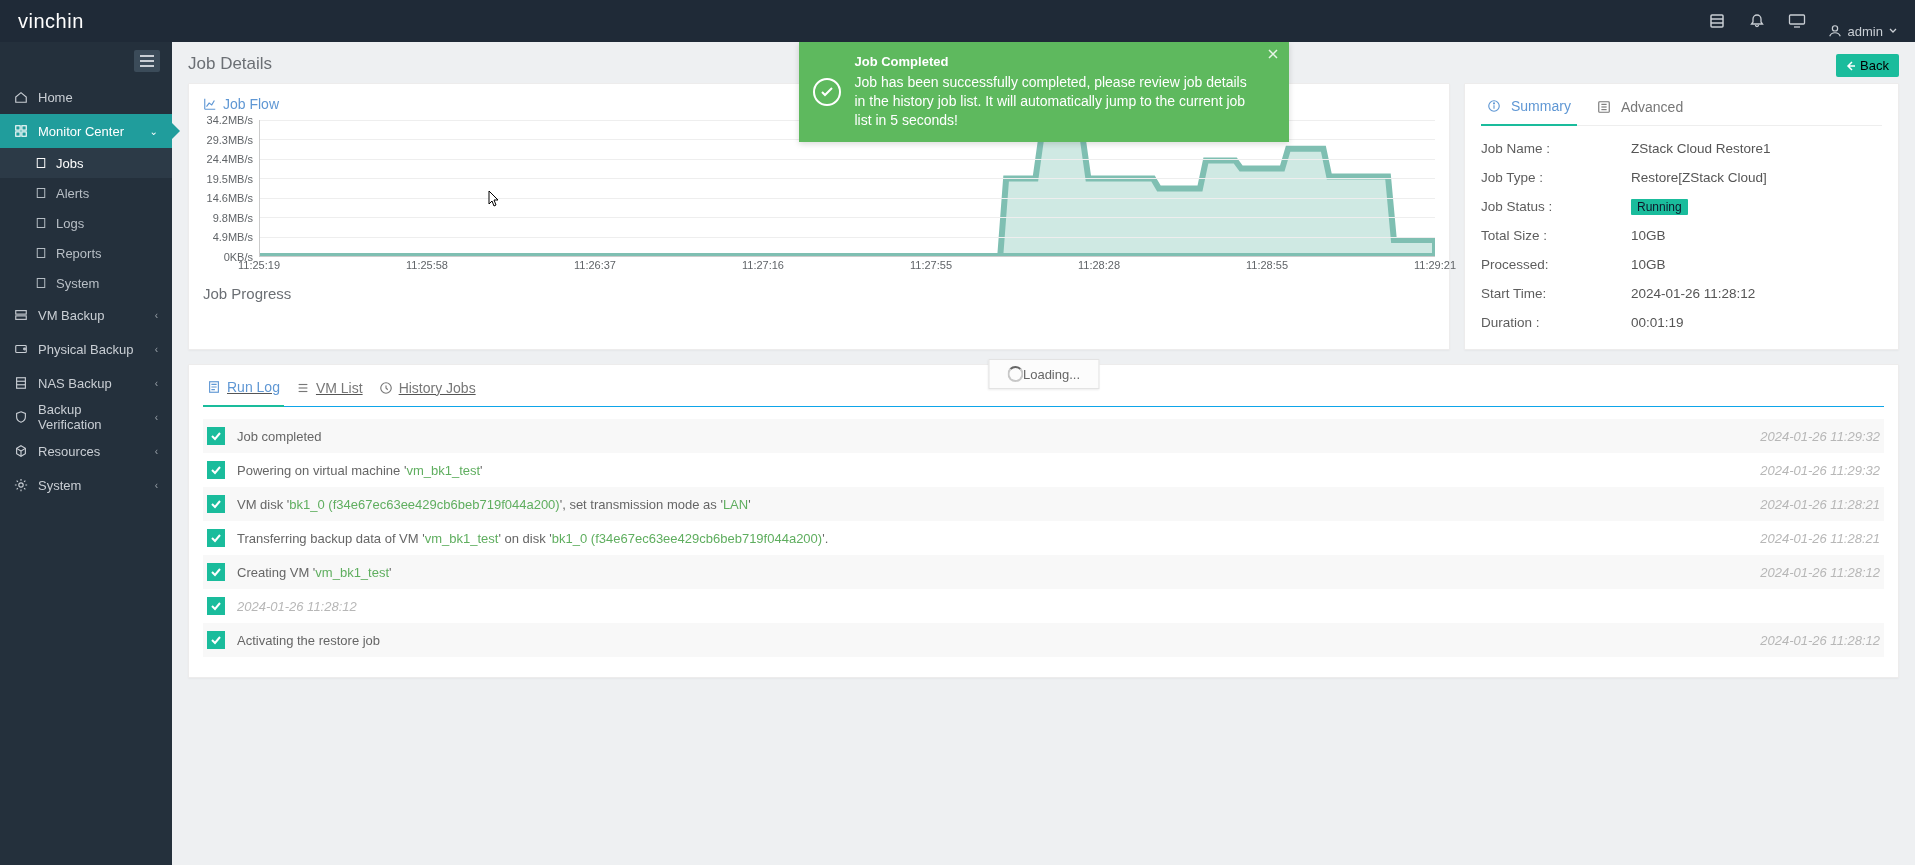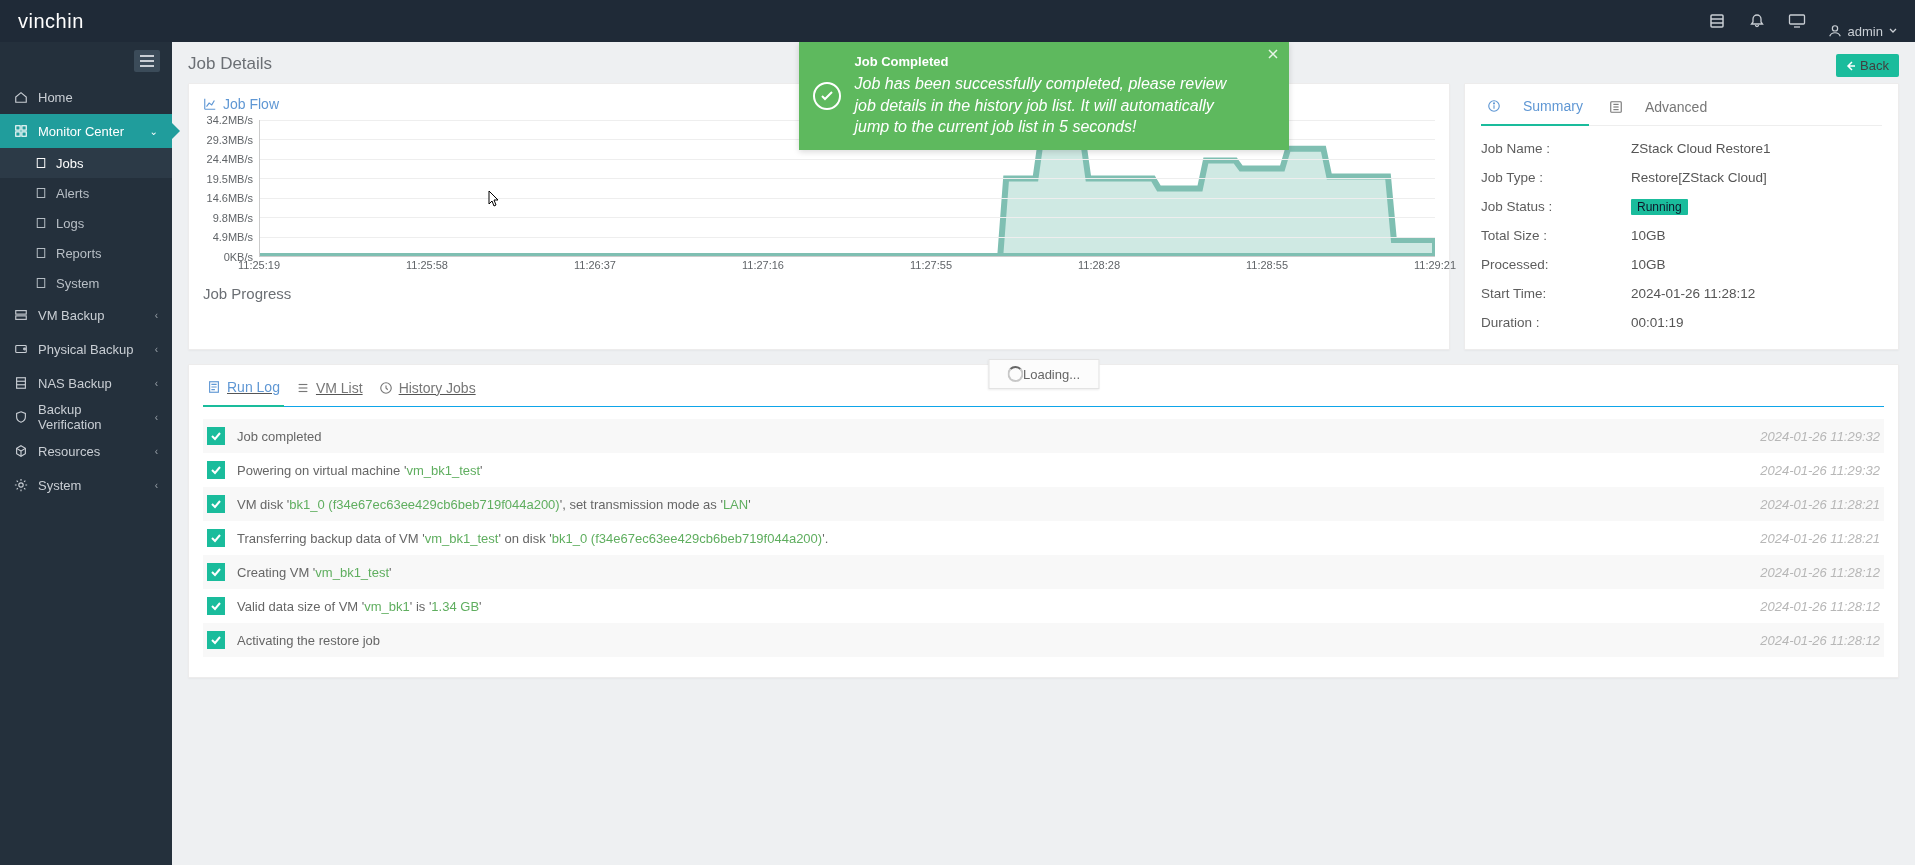--- a/index.html
+++ b/index.html
@@ -44,30 +44,30 @@
   }
   .nav-item .chev{ margin-left:auto; font-size:10px; color:#9aa2aa;}
   .nav-item.active .chev{ color:#fff;}
   .sub-item{ height:30px; display:flex; align-items:center; padding-left:34px; gap:8px; cursor:pointer; color:#b8bfc6; font-size:13px;}
   .sub-item.selected{ background:#2c3a47; color:#fff;}
   .nav-icon{ width:14px; height:14px; display:inline-flex; align-items:center; justify-content:center;}
   
   .main{ flex:1; overflow:auto; padding:12px 16px; position:relative;}
   .page-title-row{ display:flex; justify-content:space-between; align-items:flex-start; margin-bottom:6px;}
   .page-title{ font-size:17px; color:#6b6f74; font-weight:400;}
-  .back-btn{ background:var(--teal); color:#404040; padding:4px 10px; border-radius:2px; cursor:pointer; display:flex; align-items:center; gap:4px; font-size:13px; border:none;}
+  .back-btn{ background:var(--teal); color:#000000; padding:4px 10px; border-radius:2px; cursor:pointer; display:flex; align-items:center; gap:4px; font-size:13px; border:none;}
   
   .toast{
     position:absolute; top:0; left:50%; transform:translateX(-50%);
     background:#5eb95e; color:#fff; width:490px; padding:12px 40px 12px 56px; z-index:15; box-shadow:0 2px 6px rgba(0,0,0,.15);
   }
   .toast .check{ position:absolute; left:14px; top:50%; transform:translateY(-50%); width:28px; height:28px; border:2px solid #fff; border-radius:50%; display:flex; align-items:center; justify-content:center; }
   .toast .close{ position:absolute; right:10px; top:6px; cursor:pointer; color:#e8f5e8;}
   .toast-title{ font-weight:600; font-size:13px; margin-bottom:4px;}
-  .toast-body{ font-size:16px; line-height:1.35;font-style:italic;}
+  .toast-body{ font-size:14px; line-height:1.35;}
   
   .panels{ display:flex; gap:14px; }
   .panel{ background:#fff; border-radius:1px; box-shadow:0 1px 2px rgba(0,0,0,.04); border:1px solid #edecec; }
   .flow-panel{ flex:1; padding:12px 14px 16px; }
   .side-panel{ width:435px; padding:6px 16px 12px; }
   .panel-label{ color:var(--link); font-size:14px; display:flex; align-items:center; gap:6px; margin-bottom:8px;}
   
   .chart-wrap{ position:relative; height:155px; margin-left:6px;}
   .y-axis{ position:absolute; left:0; top:0; bottom:18px; width:50px;}
   .y-tick{ position:absolute; right:6px; font-size:11px; color:#606468; transform:translateY(-50%); white-space:nowrap;}
@@ -76,21 +76,21 @@
   .x-axis{ position:absolute; left:50px; right:0; bottom:0; height:18px;}
   .x-tick{ position:absolute; top:2px; font-size:11px; color:#606468; transform:translateX(-50%);}
   .area-svg{ width:100%; height:100%; }
   
   .progress-label{ color:#6b6f74; font-size:15px; margin:10px 0 6px;}
   .progress-row{ display:flex; align-items:center; gap:10px;}
   .progress-bar{ flex:1; height:14px; background:repeating-linear-gradient(-45deg,#1aa99a 0 10px,#20b4a4 10px 20px);}
   .progress-pct{ font-size:13px; color:#555;}
   
   .side-tabs{ display:flex; gap:14px; border-bottom:1px solid #eee;}
-  .stab{ padding:8px 6px 10px; color:#777; cursor:pointer; display:flex; align-items:center; gap:22px; font-size:14px;}
+  .stab{ padding:8px 6px 10px; color:#777; cursor:pointer; display:flex; align-items:center; gap:10px; font-size:14px;}
   .stab.active{ color:var(--link); border-bottom:2px solid var(--teal); margin-bottom:-1px;}
   .summary-rows{ padding-top:8px;}
   .srow{ display:flex; padding:7px 0; font-size:13.5px;}
   .srow .k{ width:150px; color:#5d5d5d;}
   .srow .v{ color:#555;}
   .badge-run{ background:var(--running-badge); color:#0f172a; padding:1px 6px; font-size:12px; border-radius:1px;}
   
   .log-panel{ margin-top:14px; padding:8px 14px 20px; position:relative;}
   .log-tabs{ display:flex; gap:8px; border-bottom:1px solid #0ea5e9;text-decoration:underline; }
   .ltab{ padding:6px 4px 10px; cursor:pointer; color:#777; display:flex; align-items:center; gap:6px; font-size:14px;}
@@ -482,21 +482,20 @@
             </div>
             <div class="log-msg"><span>Creating VM '</span><span class="hl">vm_bk1_test</span><span>'</span></div>
             <div class="log-ts">2024-01-26 11:28:12</div>
           </div>
           <div class="log-row">
             <div class="log-check">
               <svg width="12" height="12" viewBox="0 0 12 12">
                 <path d="M2 6l3 3 5-6" fill="none" stroke="#fff" stroke-width="2"></path>
               </svg>
             </div>
-            <div class="log-msg"><span>Valid data size of VM '</span><span class="hl">vm_bk1</span><span>' is '</span><span class="hl">1.34 GB</span><span>'</span></div>
             <div class="log-ts">2024-01-26 11:28:12</div>
           </div>
           <div class="log-row">
             <div class="log-check">
               <svg width="12" height="12" viewBox="0 0 12 12">
                 <path d="M2 6l3 3 5-6" fill="none" stroke="#fff" stroke-width="2"></path>
               </svg>
             </div>
             <div class="log-msg"><span>Activating the restore job</span></div>
             <div class="log-ts">2024-01-26 11:28:12</div>

